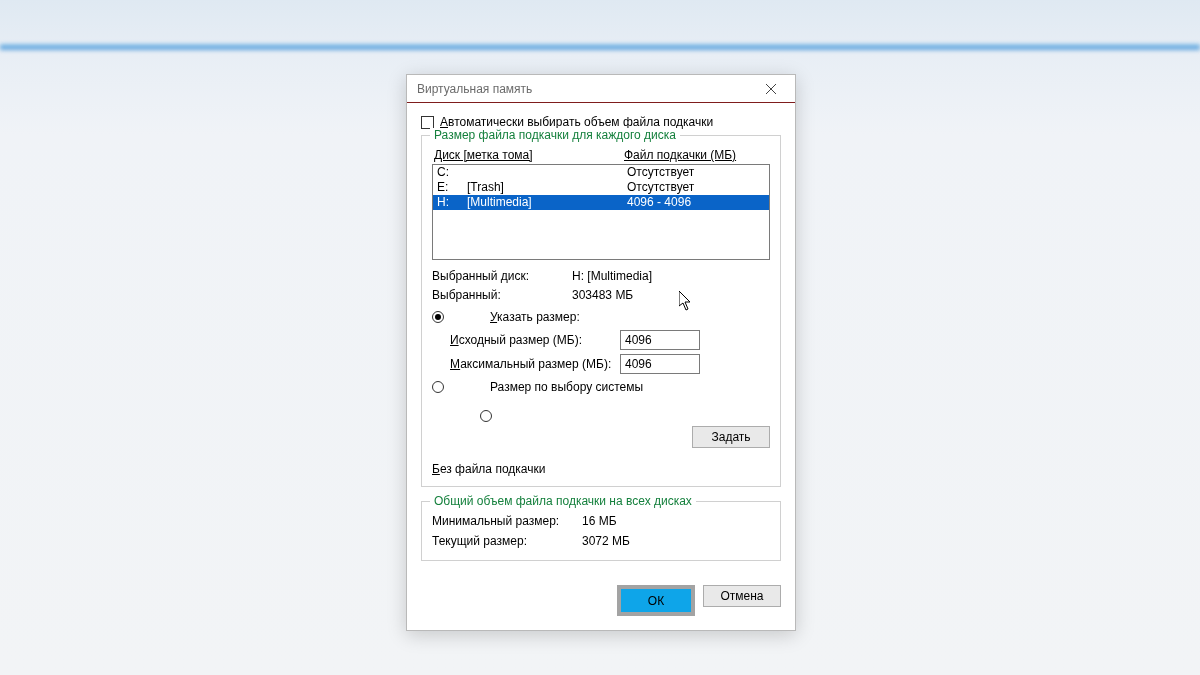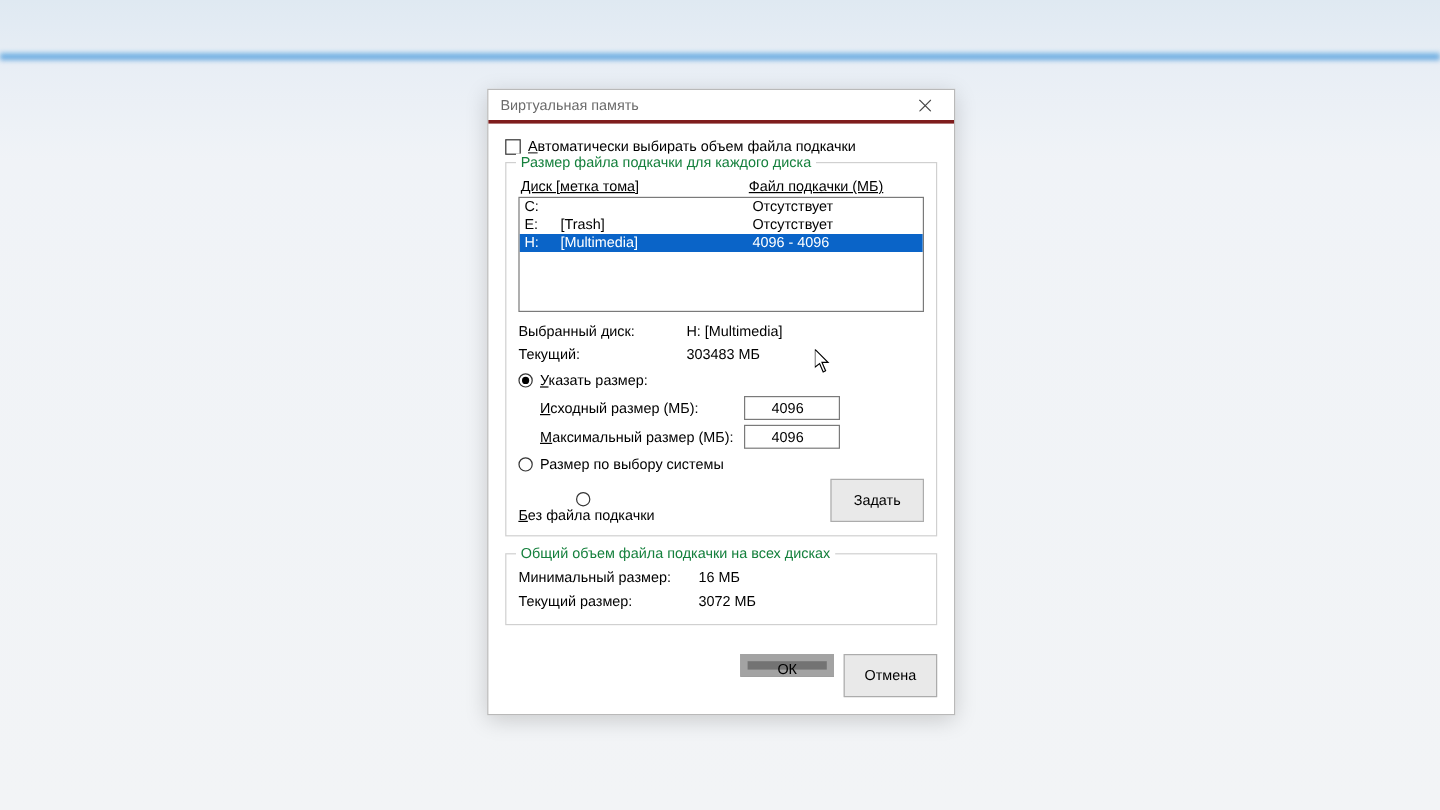--- a/index.html
+++ b/index.html
@@ -29,21 +29,21 @@
     left: 406px; top: 74px;
     width: 390px;
     background: #ffffff;
     border: 1px solid #b9b9b9;
     box-shadow: 0 4px 18px rgba(0,0,0,0.18);
   }
   .titlebar {
     height: 28px;
     display: flex; align-items: center;
     padding: 0 8px 0 10px;
-    border-bottom: 3px solid #7f1d1d;
+    border-bottom: 1px solid #7f1d1d;
   }
   .titlebar .title {
     flex: 1;
     color: #6b6b6b;
     font-size: 12px;
   }
   .close-x {
     width: 32px; height: 20px;
     display:flex; align-items:center; justify-content:center;
     color: #555;
@@ -105,20 +105,21 @@
   .kv-row {
     display: flex;
     line-height: 17px;
     margin-top: 2px;
   }
   .kv-row .k { width: 140px; }
   .kv-row .v { }
   .radio-row {
     display: flex; align-items: center;
     margin-top: 6px;
+    gap: 40px;
   }
   .radio {
     width: 12px; height: 12px;
     border: 1px solid #333;
     border-radius: 50%;
     margin-right: 6px;
     position: relative;
     background:#fff;
   }
   .radio.checked::after {
@@ -131,50 +132,50 @@
     margin: 6px 0 0 18px;
   }
   .size-row {
     display: flex; align-items: center;
     margin: 4px 0;
   }
   .size-row .lbl { width: 170px; }
   .size-row input {
     width: 80px; height: 20px;
     border: 1px solid #7a7a7a;
-    padding: 0 22px;
+    padding: 0 4px;
     font-family: inherit; font-size: 12px;
   }
   .set-row {
     display: flex; align-items: center;
     margin-top: 4px;
   }
   .set-row .spacer { flex: 1; }
   .btn {
-    min-width: 78px; height: 36px;
+    min-width: 78px; height: 22px;
     border: 1px solid #acacac;
     background: #e9e9e9;
     font: inherit;
     cursor: pointer;
     padding: 0 10px;
   }
   .summary-row {
     display: flex; line-height: 18px;
     margin-top: 2px;
   }
   .summary-row .k { width: 150px; }
   .dialog-buttons {
     display: flex; justify-content: flex-end;
     gap: 8px;
     padding: 10px 14px 14px 0;
   }
   .dialog-buttons .btn.primary {
-    border: 6px solid #a3a3a3;
-    background: #737373;
-    height: 19px;
+    border: 4px solid #a3a3a3;
+    background: #0ea5e9;
+    height: 31px;
   }
   .cursor {
     position: absolute;
     left: 679px; top: 291px;
     width: 14px; height: 20px;
     pointer-events: none;
   }
   .u { text-decoration: underline; }
 </style>
 </head>
@@ -223,21 +224,21 @@
           <span class="c-label">[Multimedia]</span>
           <span class="c-pf">4096 - 4096</span>
         </div>
       </div>
 
       <div class="kv-row" style="margin-top:8px;">
         <div class="k">Выбранный диск:</div>
         <div class="v">H:   [Multimedia]</div>
       </div>
       <div class="kv-row">
-        <div class="k">Текущий:</div>
+        <div class="k">Выбранный:</div>
         <div class="v">303483 МБ</div>
       </div>
 
       <div class="radio-row">
         <span class="radio checked"></span>
         <span><span class="u">У</span><span id="rc-rest">казать размер:</span></span>
       </div>
 
       <div class="size-grid">
         <div class="size-row">

